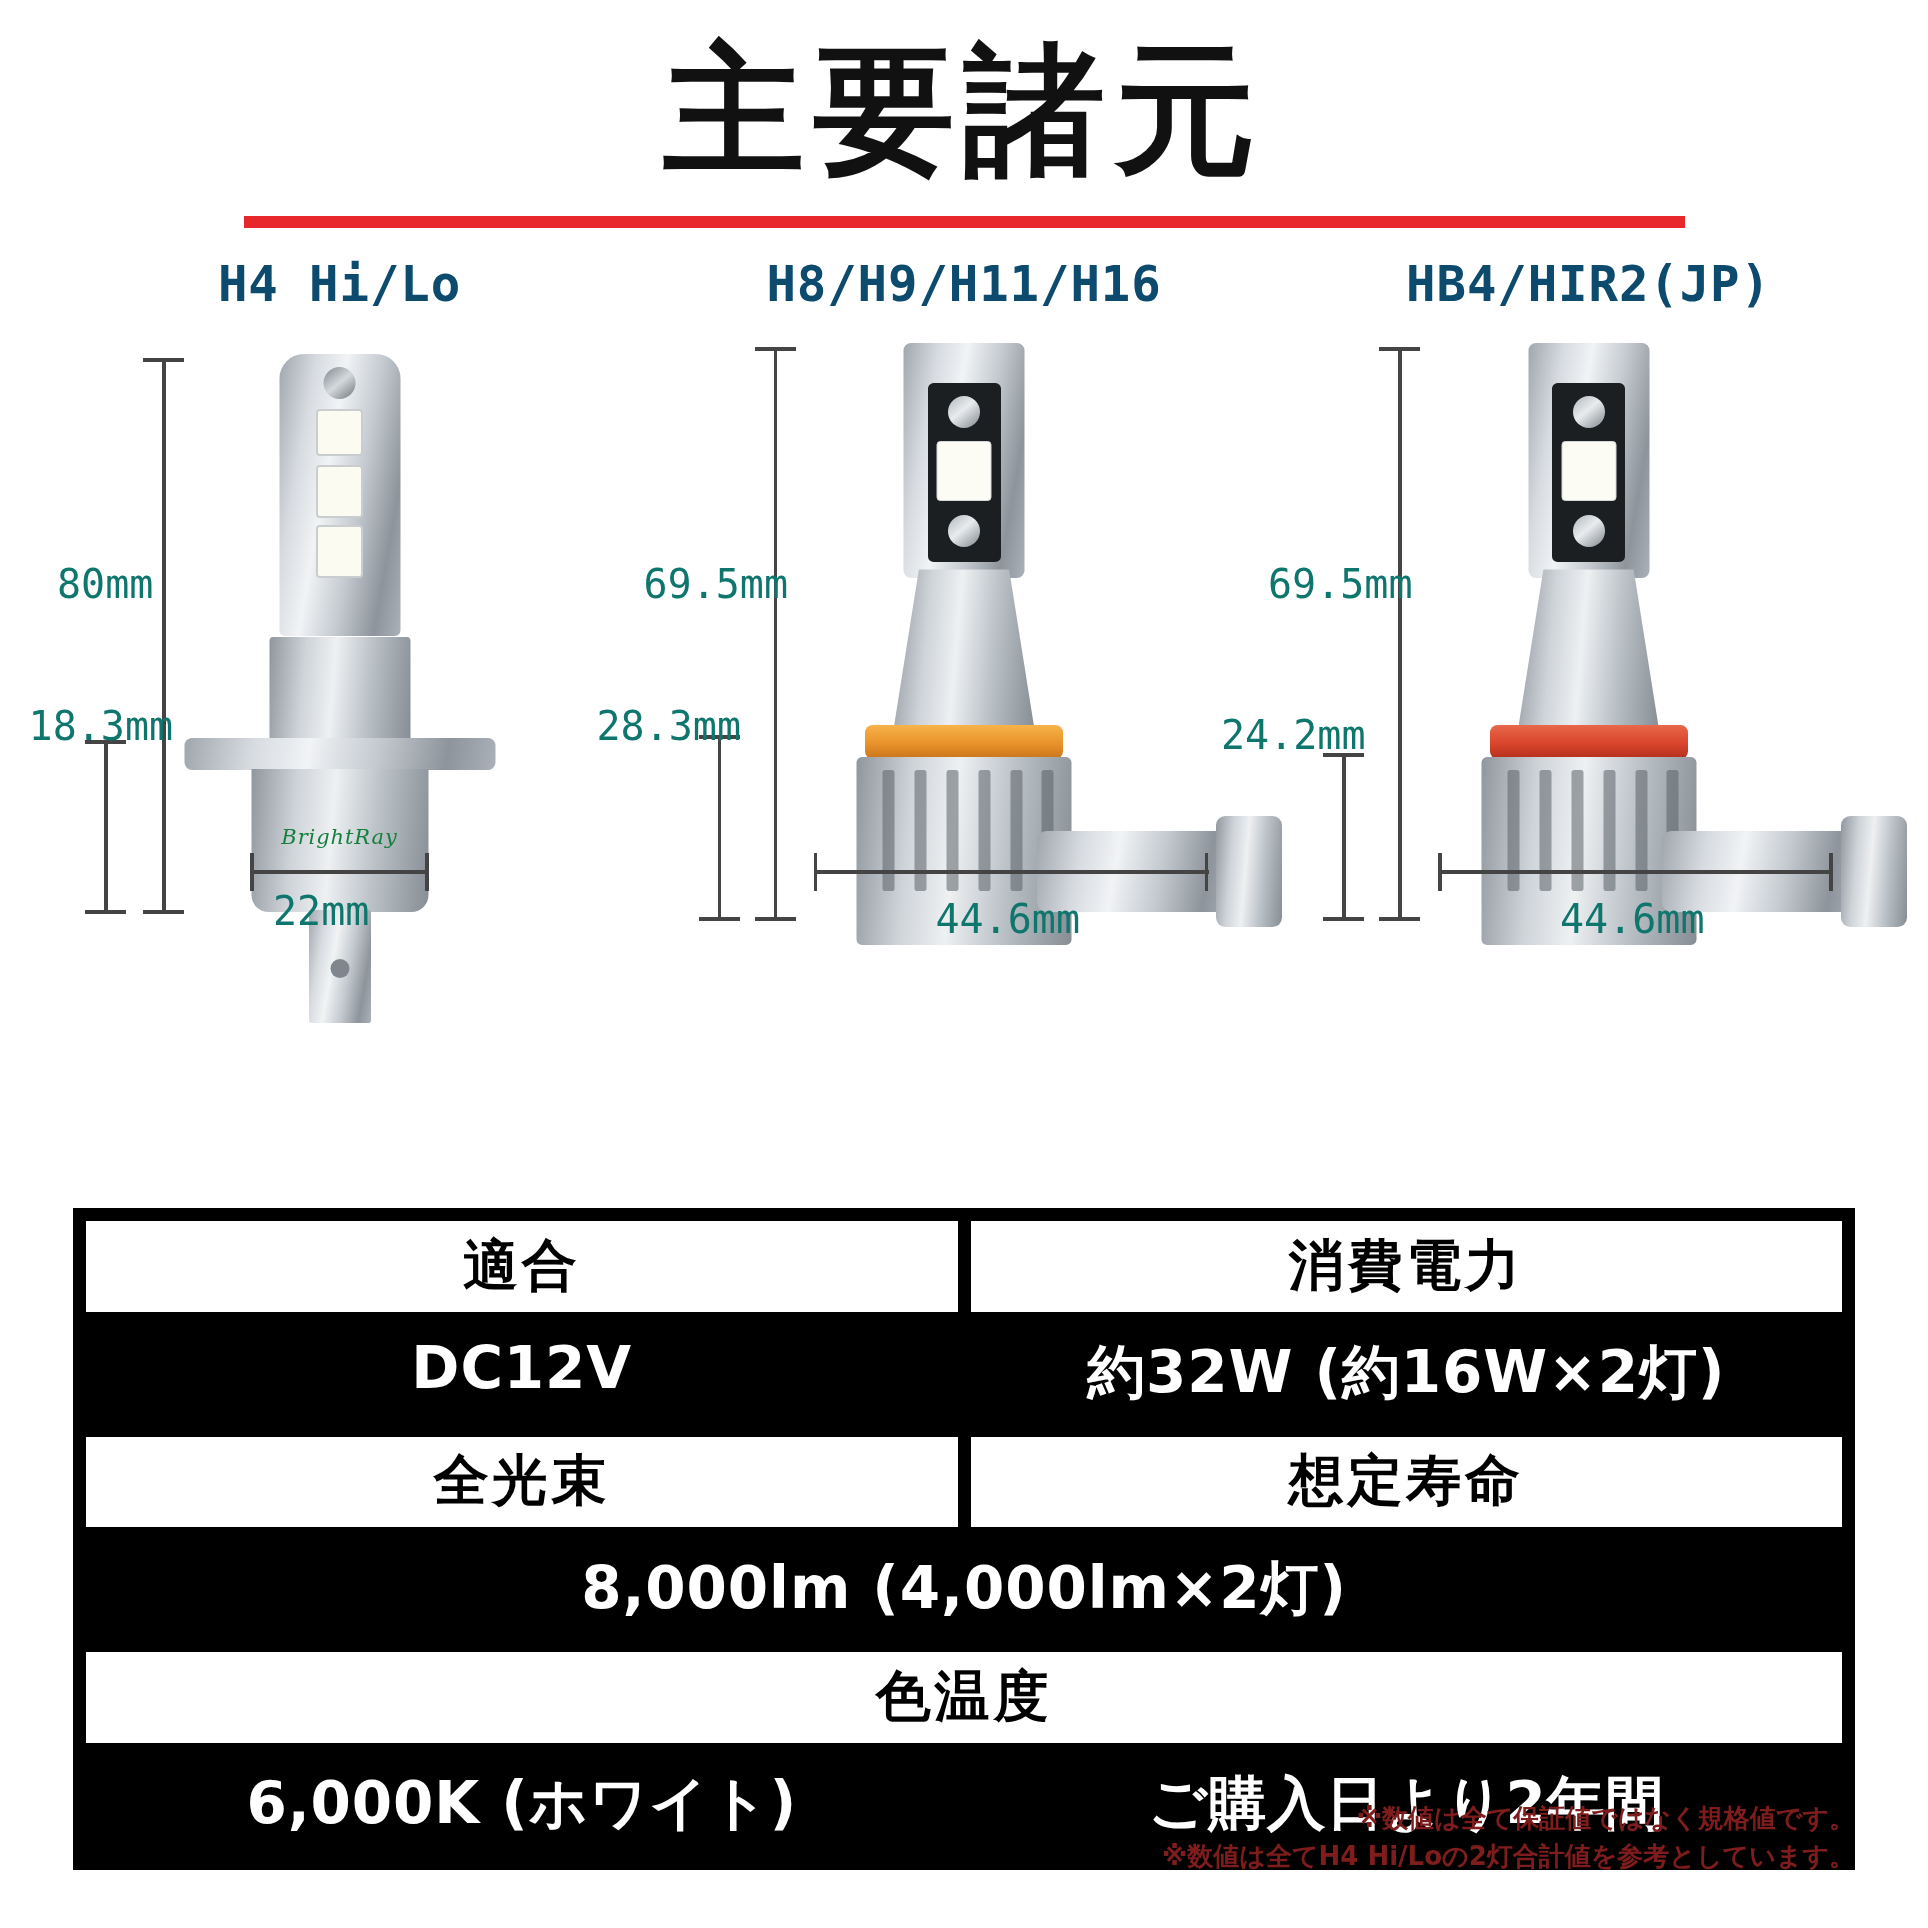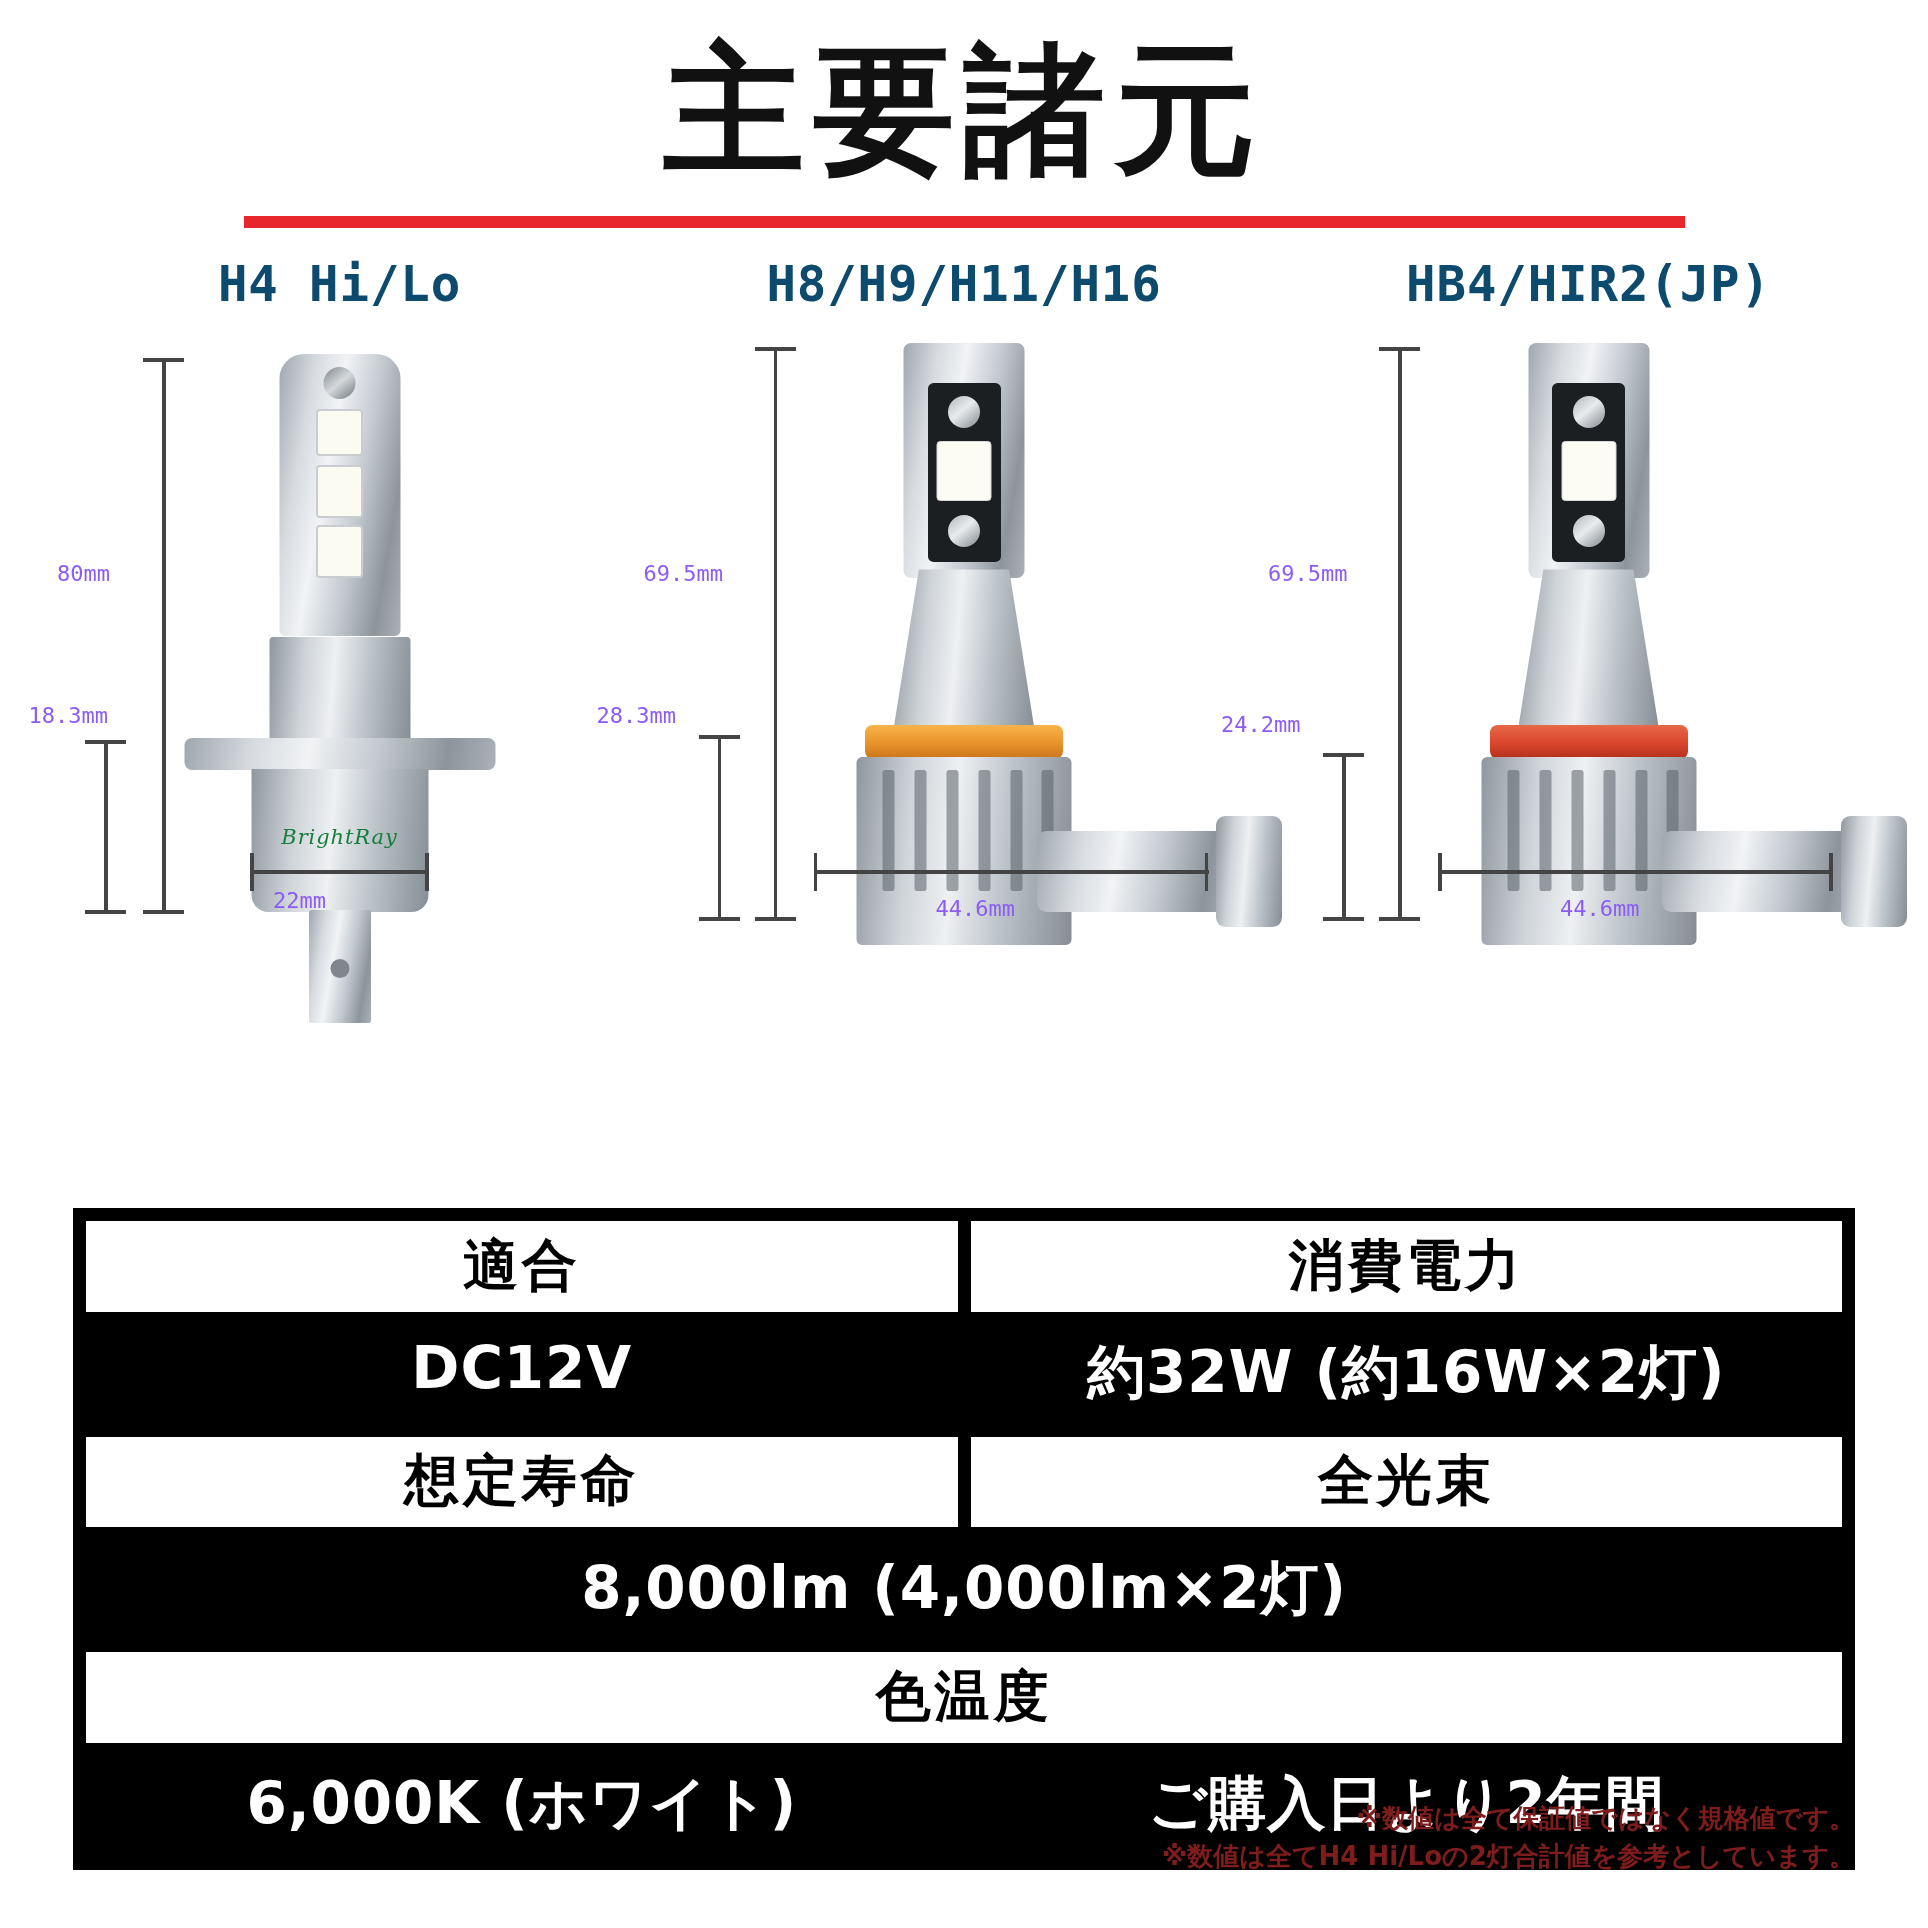--- a/index.html
+++ b/index.html
@@ -54,23 +54,23 @@
   }
   .bulb-stage {
     position: relative;
     height: 782px;
     margin-top: 13px;
   }
 
   
   .dim {
     position: absolute;
-    font-size: 22px;
+    font-size: 40px;
     font-family: "DejaVu Sans Mono", "Liberation Mono", monospace;
-    color: #8b5cf6;
+    color: #0f766e;
     white-space: nowrap;
   }
   .vline {
     position: absolute;
     width: 3.8px;
     background: #444;
   }
   .hline {
     position: absolute;
     height: 3.8px;
@@ -392,22 +392,22 @@
   <div class="spec-row">
     <div class="cell head-cell">適合</div>
     <div class="cell head-cell">消費電力</div>
   </div>
   <div class="spec-row">
     <div class="cell val-cell">DC12V</div>
     <div class="cell val-cell">約32W (約16W×2灯)</div>
   </div>
 
   <div class="spec-row">
+    <div class="cell head-cell">全光束</div>
     <div class="cell head-cell">想定寿命</div>
-    <div class="cell head-cell">全光束</div>
   </div>
   <div class="spec-row">
     <div class="cell val-cell">8,000lm (4,000lm×2灯)</div>
   </div>
 
   <div class="spec-row">
     <div class="cell head-cell">色温度</div>
   </div>
   <div class="spec-row">
     <div class="cell val-cell">6,000K (ホワイト)</div>

